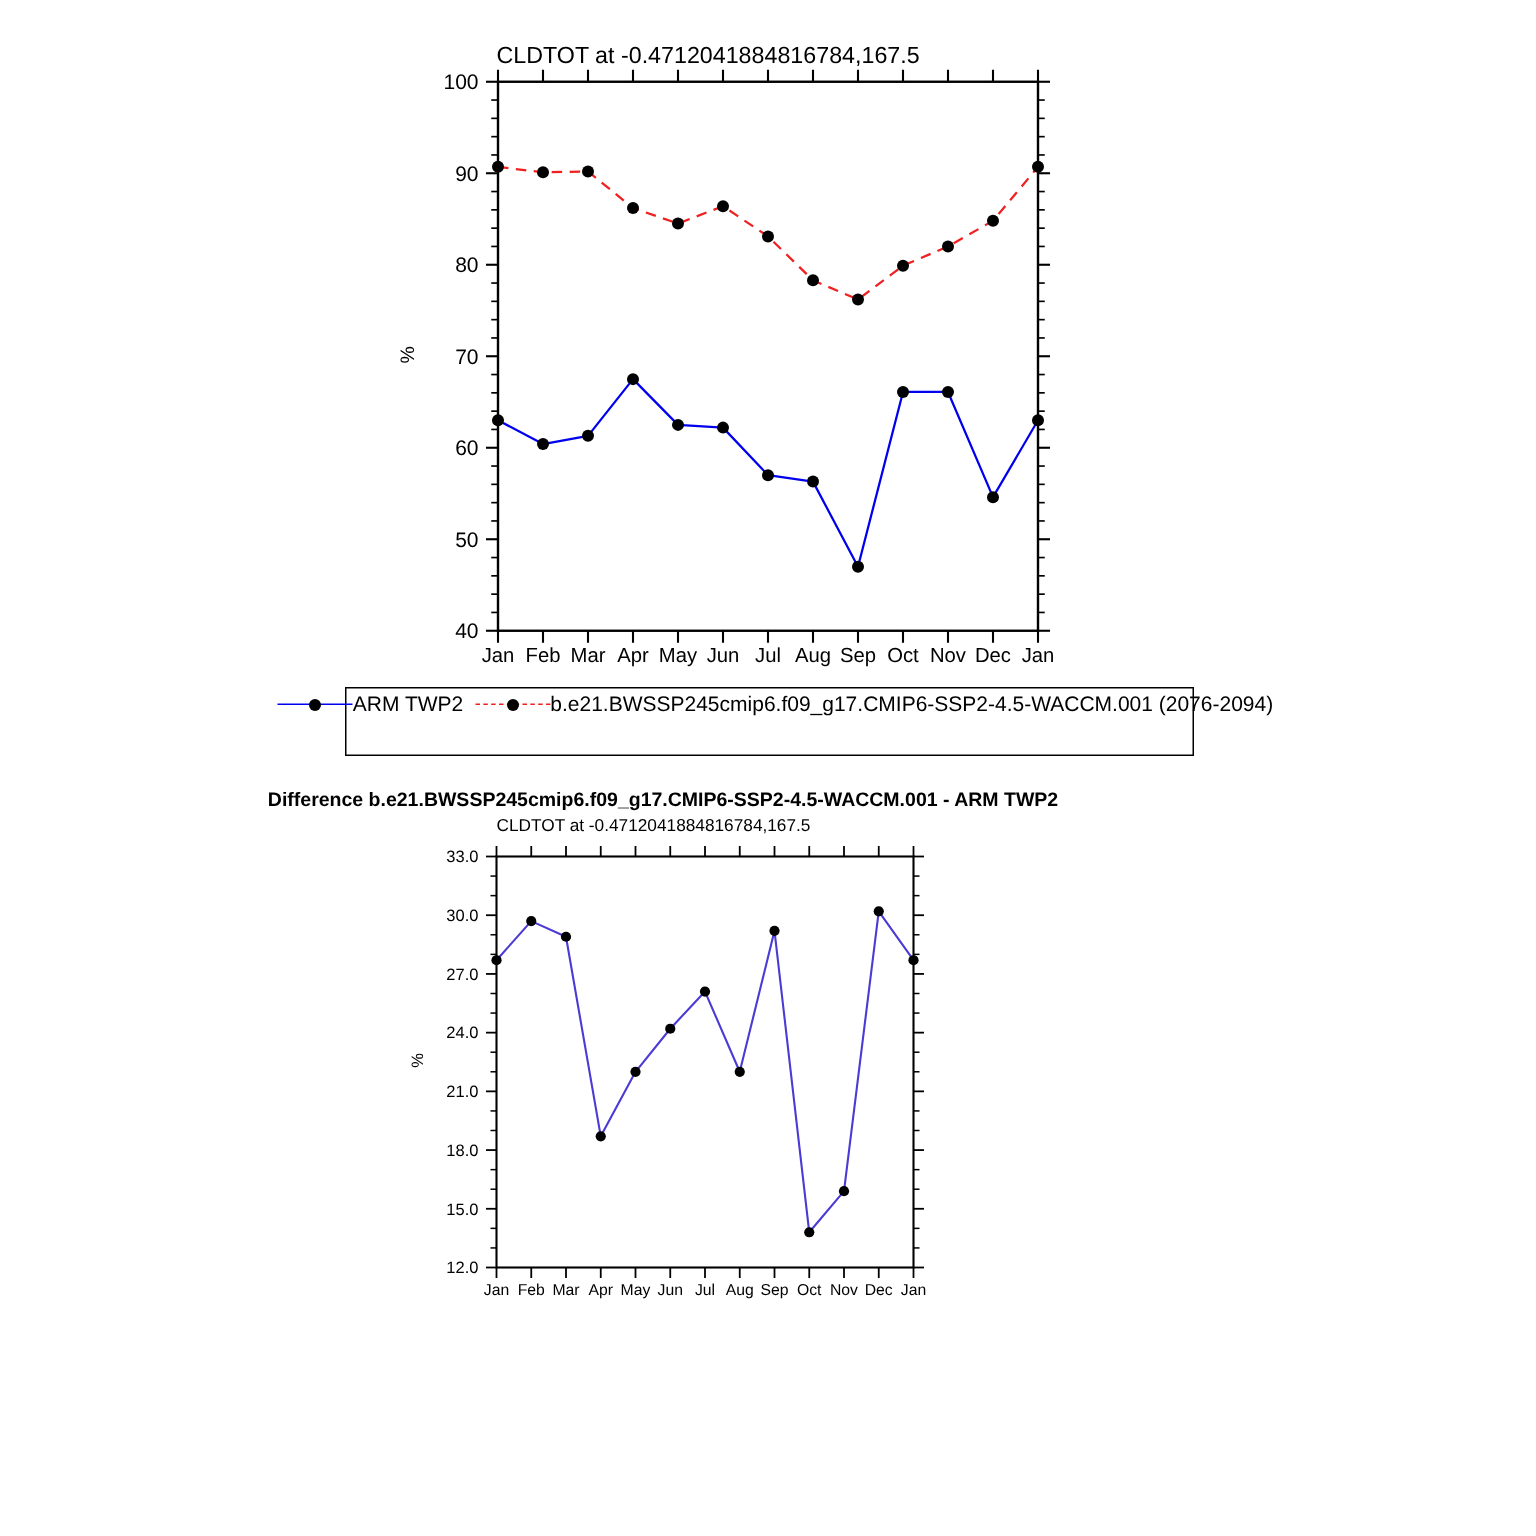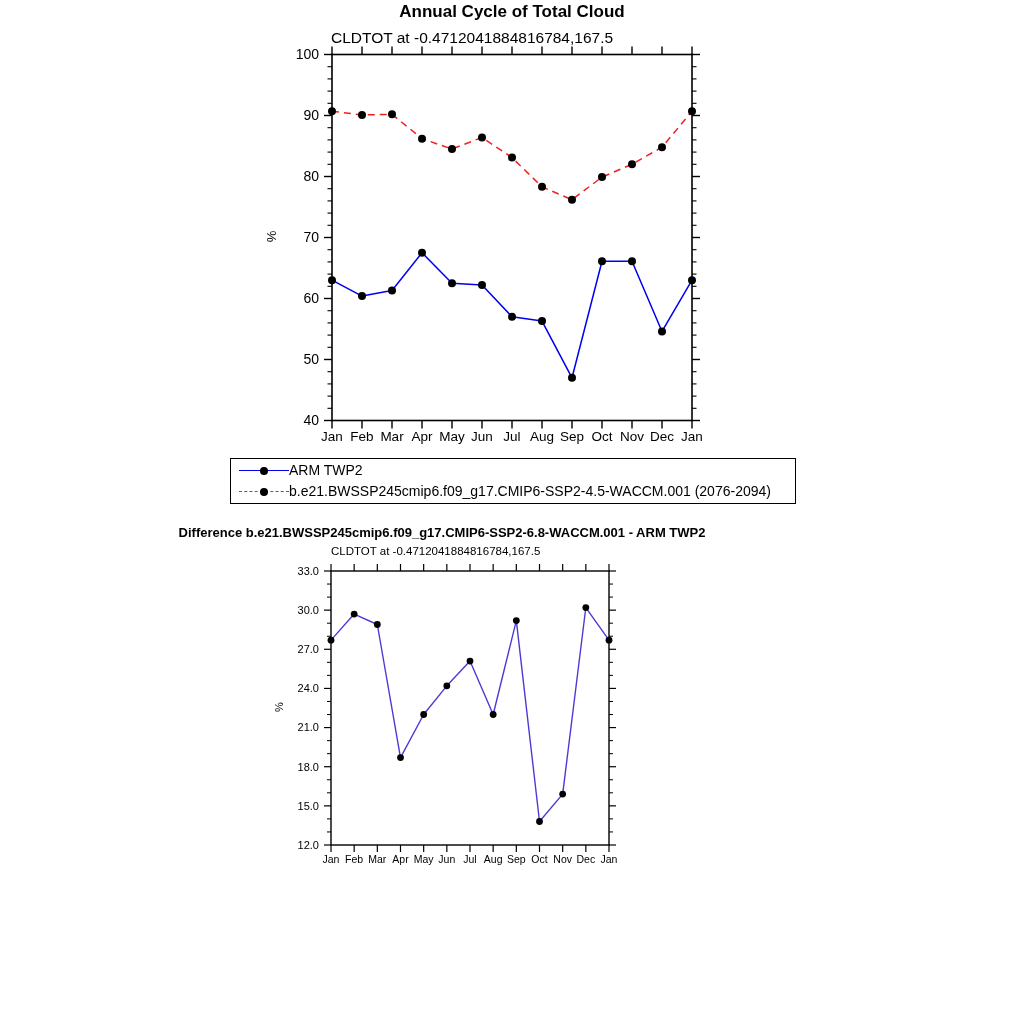--- a/index.html
+++ b/index.html
@@ -7,21 +7,21 @@
     position:relative;width:1024px;height:1024px;background:#ffffff;overflow:hidden;
     font-family:"Liberation Sans",sans-serif;color:#000;
   }
   #chart-canvas{position:absolute;left:0;top:0;}
   .title-main{position:absolute;left:332px;width:360px;top:2px;text-align:center;
     font-size:17px;font-weight:bold;white-space:nowrap;}
   .title-sub{position:absolute;left:331px;top:29px;font-size:15.5px;white-space:nowrap;}
   .ylabel-top{position:absolute;left:266px;top:229px;font-size:13px;transform:rotate(-90deg);}
   .ylabel-bottom{position:absolute;left:274px;top:701px;font-size:11px;transform:rotate(-90deg);}
   .legend-box{position:absolute;left:230px;top:458px;width:564px;height:44px;
-    border:1.5px solid #000;background:#fff;display:flex;flex-direction:column;justify-content:center;}
+    border:1.5px solid #000;background:#fff;display:flex;justify-content:center;}
   .legend-row{display:flex;align-items:center;height:21px;padding-left:8px;}
   .legend-sample{position:relative;width:50px;height:10px;flex:0 0 50px;}
   .legend-line{position:absolute;left:0;right:0;top:4px;}
   .legend-line.solid{border-top:1.6px solid #0000ee;}
   .legend-line.dashed{border-top:1.8px dashed #f02020;}
   .legend-dot{position:absolute;left:21px;top:1px;width:8px;height:8px;border-radius:50%;background:#000;}
   .legend-label{font-size:14px;white-space:nowrap;line-height:21px;}
   .title-diff{position:absolute;left:442px;top:525px;transform:translateX(-50%);
     font-size:13px;font-weight:bold;white-space:nowrap;}
   .subtitle-diff{position:absolute;left:331px;top:545px;font-size:11.5px;white-space:nowrap;}
@@ -270,38 +270,37 @@
       <circle cx="446.8333333333333" cy="685.8190476190476" r="3.4" fill="#000000"></circle>
       <circle cx="470" cy="661.0285714285715" r="3.4" fill="#000000"></circle>
       <circle cx="493.16666666666663" cy="714.5238095238095" r="3.4" fill="#000000"></circle>
       <circle cx="516.3333333333334" cy="620.5809523809523" r="3.4" fill="#000000"></circle>
       <circle cx="539.5" cy="821.5142857142857" r="3.4" fill="#000000"></circle>
       <circle cx="562.6666666666666" cy="794.1142857142858" r="3.4" fill="#000000"></circle>
       <circle cx="585.8333333333334" cy="607.5333333333333" r="3.4" fill="#000000"></circle>
       <circle cx="609" cy="640.152380952381" r="3.4" fill="#000000"></circle>
     </svg>
 
-  <div class="title-main">Annual Cycle of Total Cloud</div>
   <div class="title-sub">CLDTOT at -0.4712041884816784,167.5</div>
   <div class="ylabel-top">%</div>
 
   <div class="legend-box">
     <div class="legend-row">
       <span class="legend-sample">
         <span class="legend-line solid"></span>
         <span class="legend-dot"></span>
       </span>
       <span class="legend-label">ARM TWP2</span>
     </div>
     <div class="legend-row">
       <span class="legend-sample">
         <span class="legend-line dashed"></span>
         <span class="legend-dot"></span>
       </span>
       <span class="legend-label">b.e21.BWSSP245cmip6.f09_g17.CMIP6-SSP2-4.5-WACCM.001 (2076-2094)</span>
     </div>
   </div>
 
-  <div class="title-diff">Difference b.e21.BWSSP245cmip6.f09_g17.CMIP6-SSP2-6.8-WACCM.001 - ARM TWP2</div>
+  <div class="title-diff">Difference b.e21.BWSSP245cmip6.f09_g17.CMIP6-SSP2-4.5-WACCM.001 - ARM TWP2</div>
   <div class="subtitle-diff">CLDTOT at -0.4712041884816784,167.5</div>
   <div class="ylabel-bottom">%</div>
 
 </div>
 
 </body></html>

